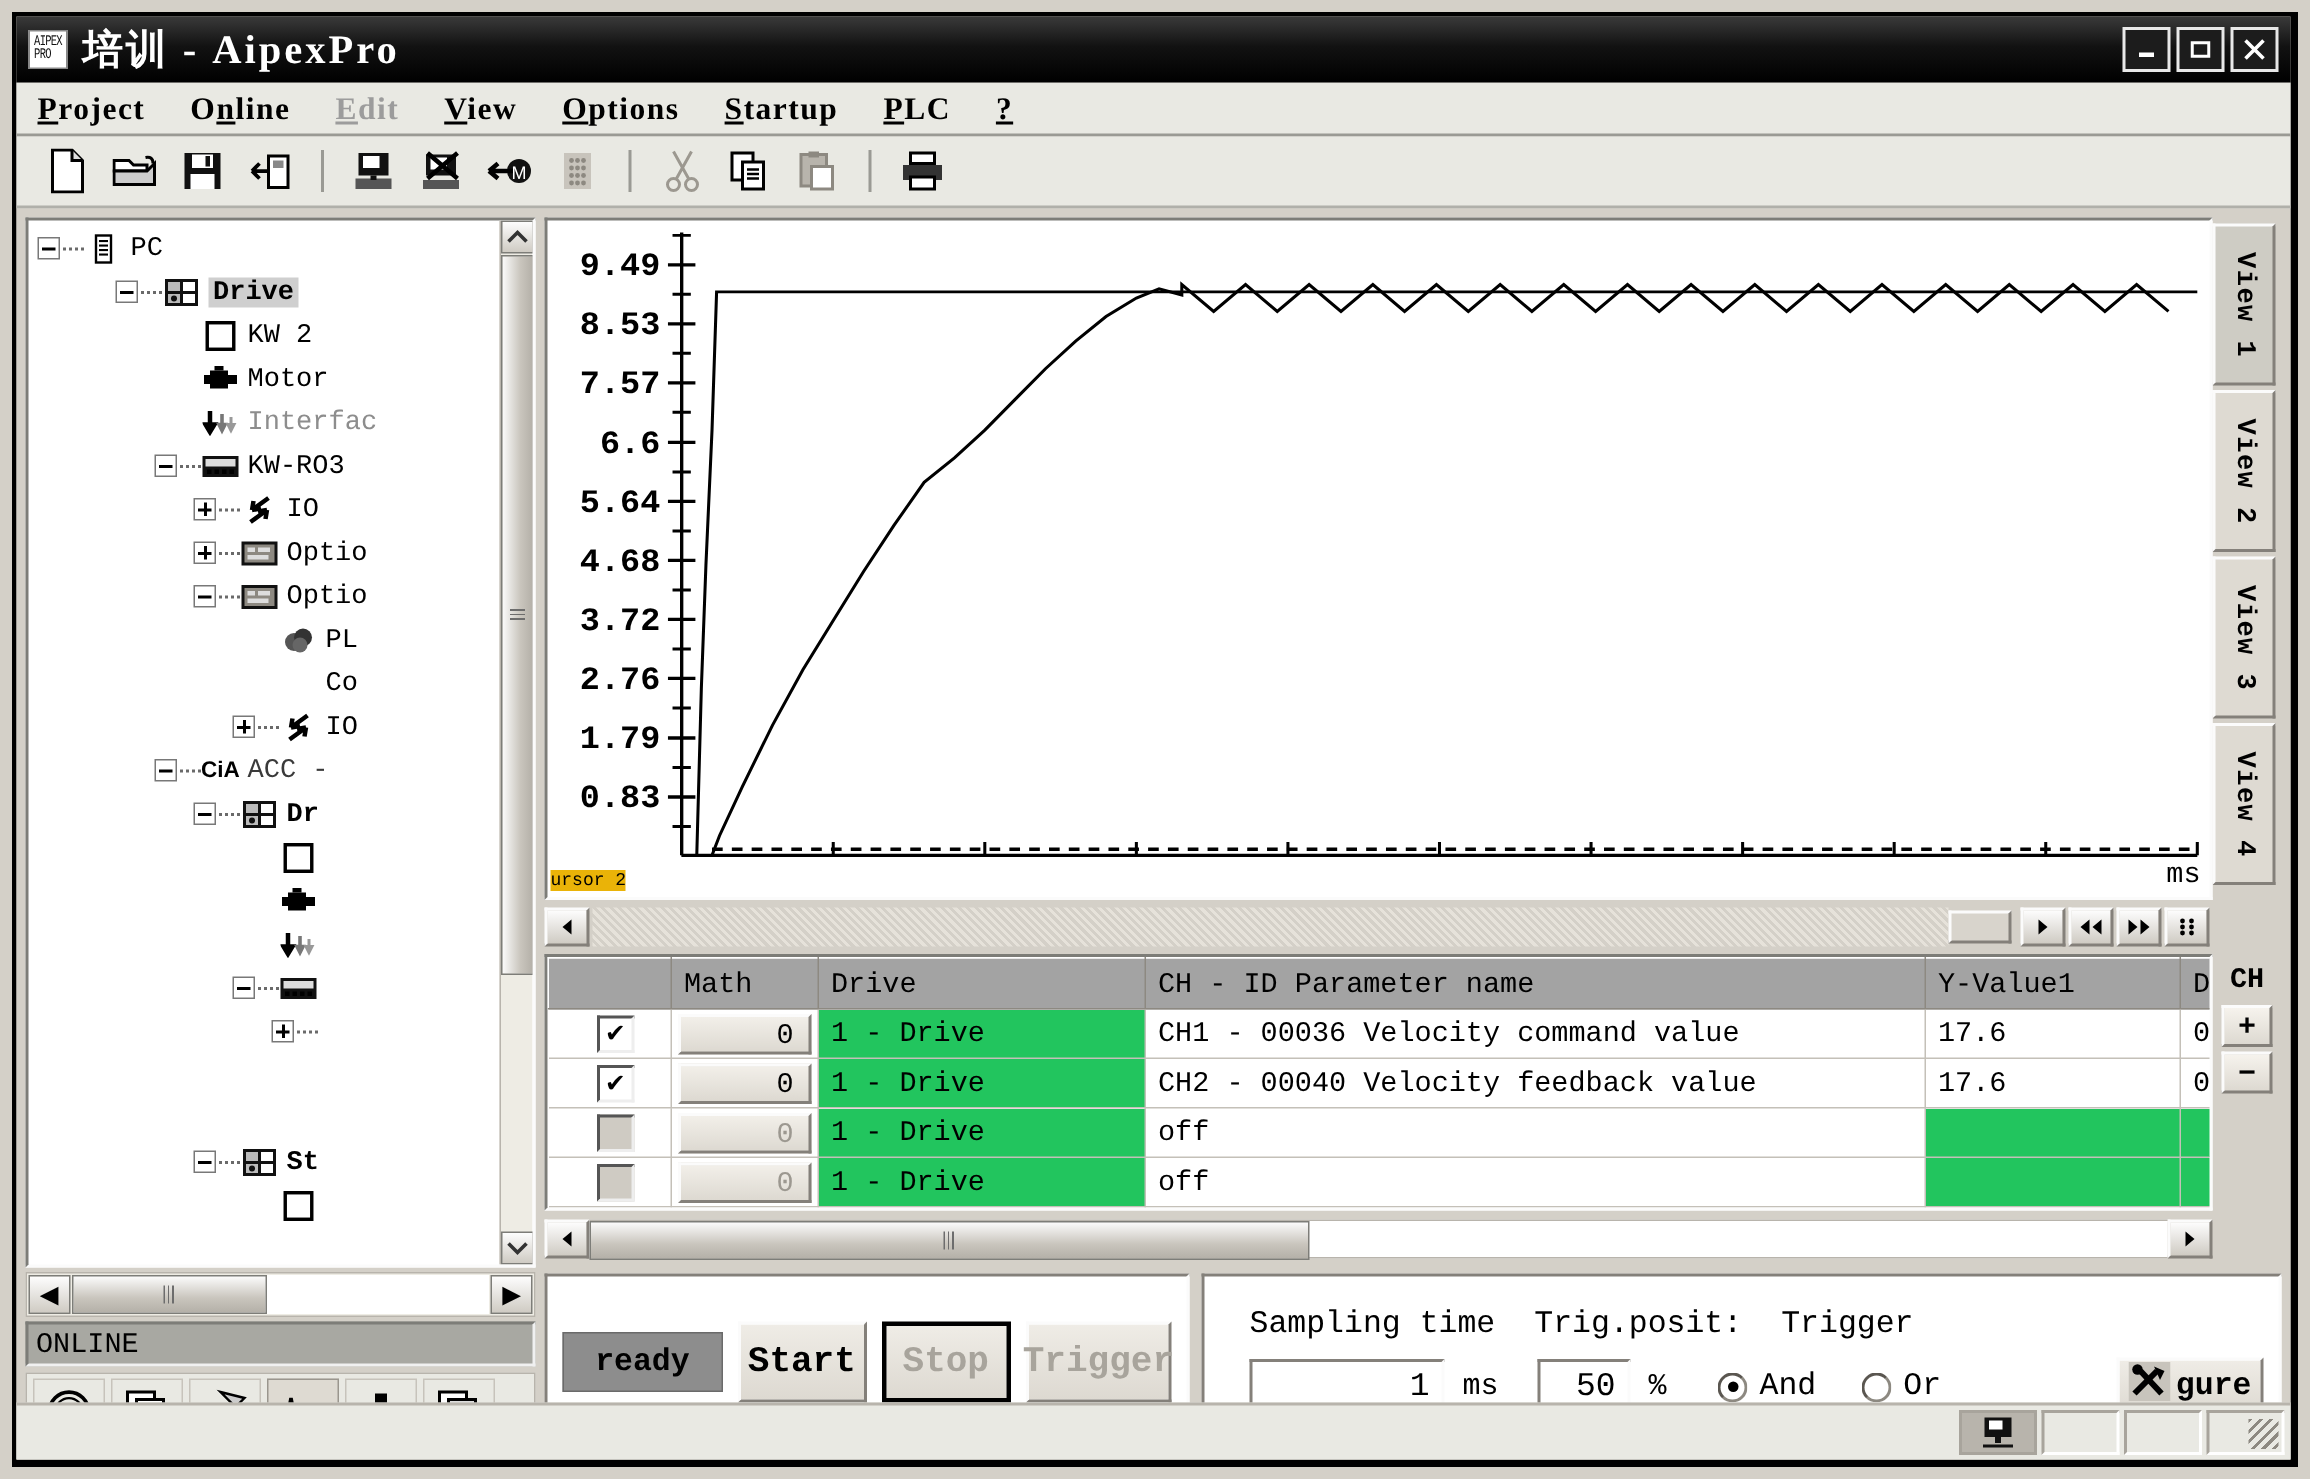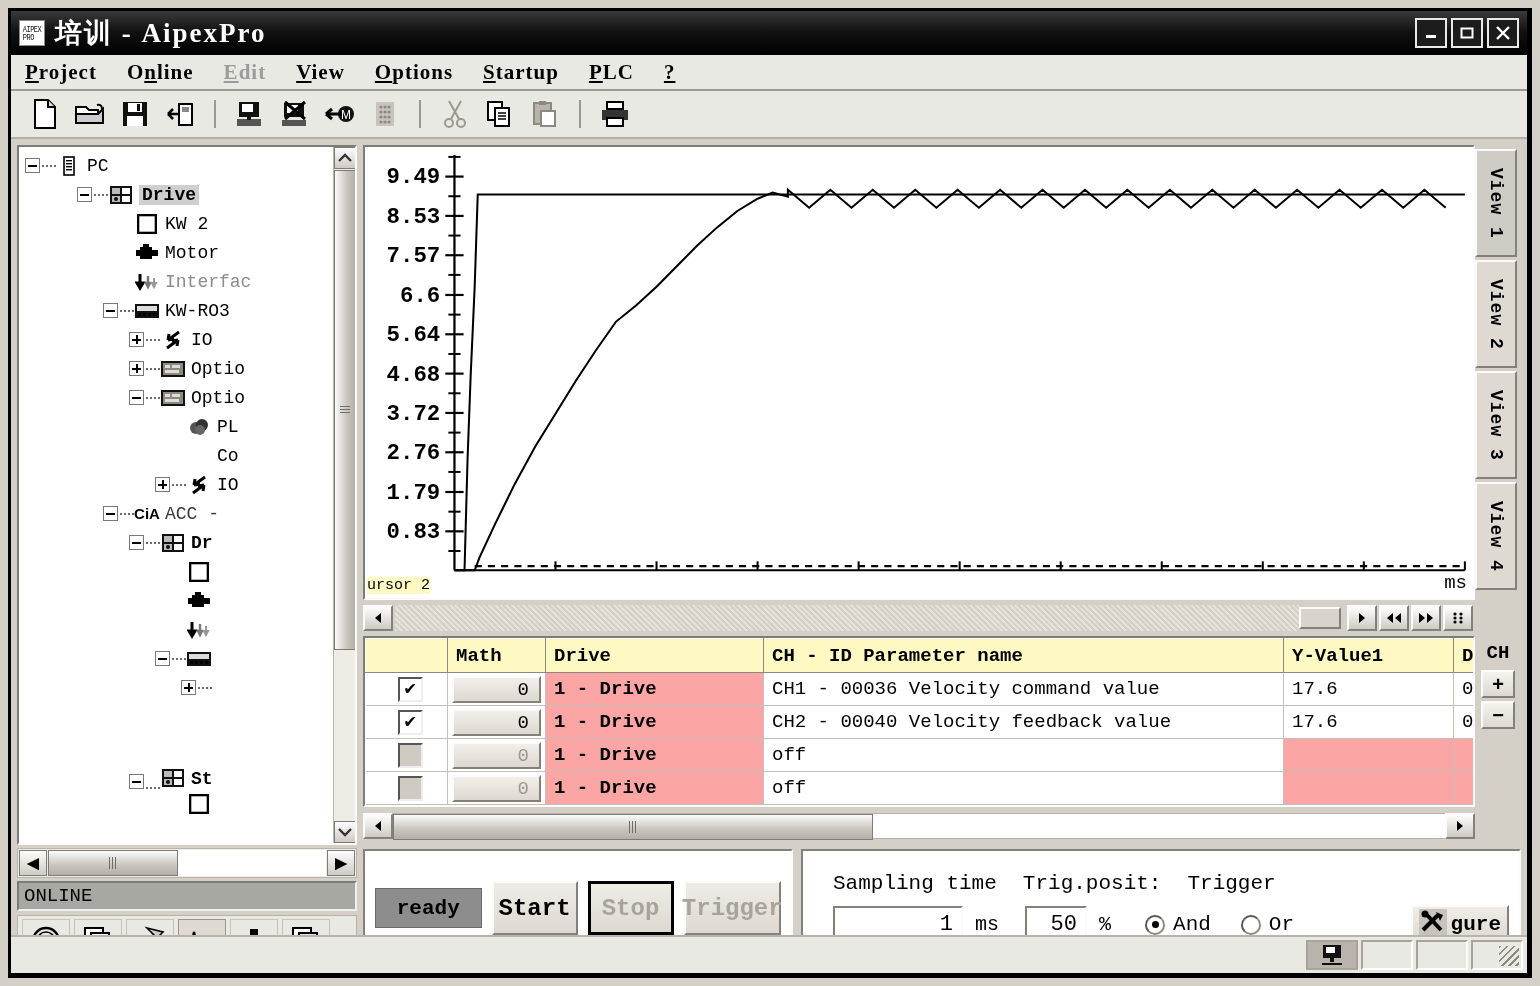--- a/index.html
+++ b/index.html
@@ -284,23 +284,23 @@
     height: 455px;
     position: relative;
     overflow: hidden;
     min-width: 0;
   }
   .chart-svg { display: block; width: 100%; height: 100%; }
   .cursor-label {
     position: absolute;
     left: 2px; bottom: 4px;
     font-family: "Liberation Mono", monospace;
-    font-size: 15px;
+    font-size: 12px;
     color: #000;
-    background: #fef9c3;
+    background: #eab308;
     z-index: 3;
   }
   .ms-label {
     position: absolute;
     right: 6px; bottom: 4px;
     font-family: "Liberation Mono", monospace;
     font-size: 19px; color: #000;
   }
 
   .views-col {
@@ -361,41 +361,41 @@
   .table-box {
     flex: 1 1 auto;
     border: 2px solid #7d7d78;
     border-right-color: #fbfbfb; border-bottom-color: #fbfbfb;
     background: #fff;
     overflow: hidden;
     min-width: 0;
   }
   table.dt { border-collapse: collapse; width: 100%; table-layout: fixed; }
   table.dt th {
-    background: #fef9c3;
+    background: #a3a3a3;
     border: 1px solid #fff;
     border-right-color: #8d8981; border-bottom-color: #8d8981;
     font-family: "Liberation Mono", monospace;
-    font-weight: bold;
+    font-weight: normal;
     font-size: 19px; color: #000;
     height: 34px;
     text-align: left; padding-left: 8px;
     white-space: nowrap;
   }
   table.dt td {
     border-right: 1px solid #c4c0b8;
     border-bottom: 1px solid #c4c0b8;
     font-family: "Liberation Mono", monospace;
     font-size: 19px; color: #000;
     height: 33px;
     padding-left: 8px;
     white-space: nowrap;
     overflow: hidden;
   }
-  td.grey-cell { background: #fca5a5; font-weight: bold; }
+  td.grey-cell { background: #22c55e; }
   td.white-cell { background: #fff; }
   td.chk-cell { text-align: center; padding: 0; background: #fff; }
   .chk {
     width: 25px; height: 25px;
     border: 2px solid #555;
     border-right-color: #eee; border-bottom-color: #eee;
     background: #fff;
     display: inline-flex; align-items: center; justify-content: center;
     font-size: 19px; line-height: 1; cursor: pointer;
     vertical-align: middle;
@@ -961,21 +961,21 @@
                 <div class="tnode" style="padding-left: 156px;">
                   <span style="display: inline-block; width: 31px; flex: 0 0 auto;"><span class="tdots" style="margin-left: 17px;"></span></span>
                   <span class="ticon"></span>
                   <span class="tlabel"></span>
                 </div>
                 <div class="tnode" style="padding-left: 156px;">
                   <span style="display: inline-block; width: 31px; flex: 0 0 auto;"><span class="tdots" style="margin-left: 17px;"></span></span>
                   <span class="ticon"></span>
                   <span class="tlabel"></span>
                 </div>
-                <div class="tnode" style="padding-left: 104px; align-items: flex-end;">
+                <div class="tnode" style="padding-left: 104px;">
                   <span class="tbox"></span>
                   <span class="tdots"></span>
                   <span class="ticon">
                     <svg width="24" height="20" viewBox="0 0 24 20">
                       <rect x="1" y="1" width="22" height="18" fill="#111"></rect>
                       <rect x="3" y="3" width="8" height="6" fill="#bbb"></rect>
                       <rect x="13" y="3" width="8" height="6" fill="#fff"></rect>
                       <rect x="3" y="11" width="8" height="6" fill="#bbb"></rect>
                       <circle cx="7" cy="14" r="2" fill="#111"></circle>
                       <rect x="13" y="11" width="8" height="6" fill="#fff"></rect>

